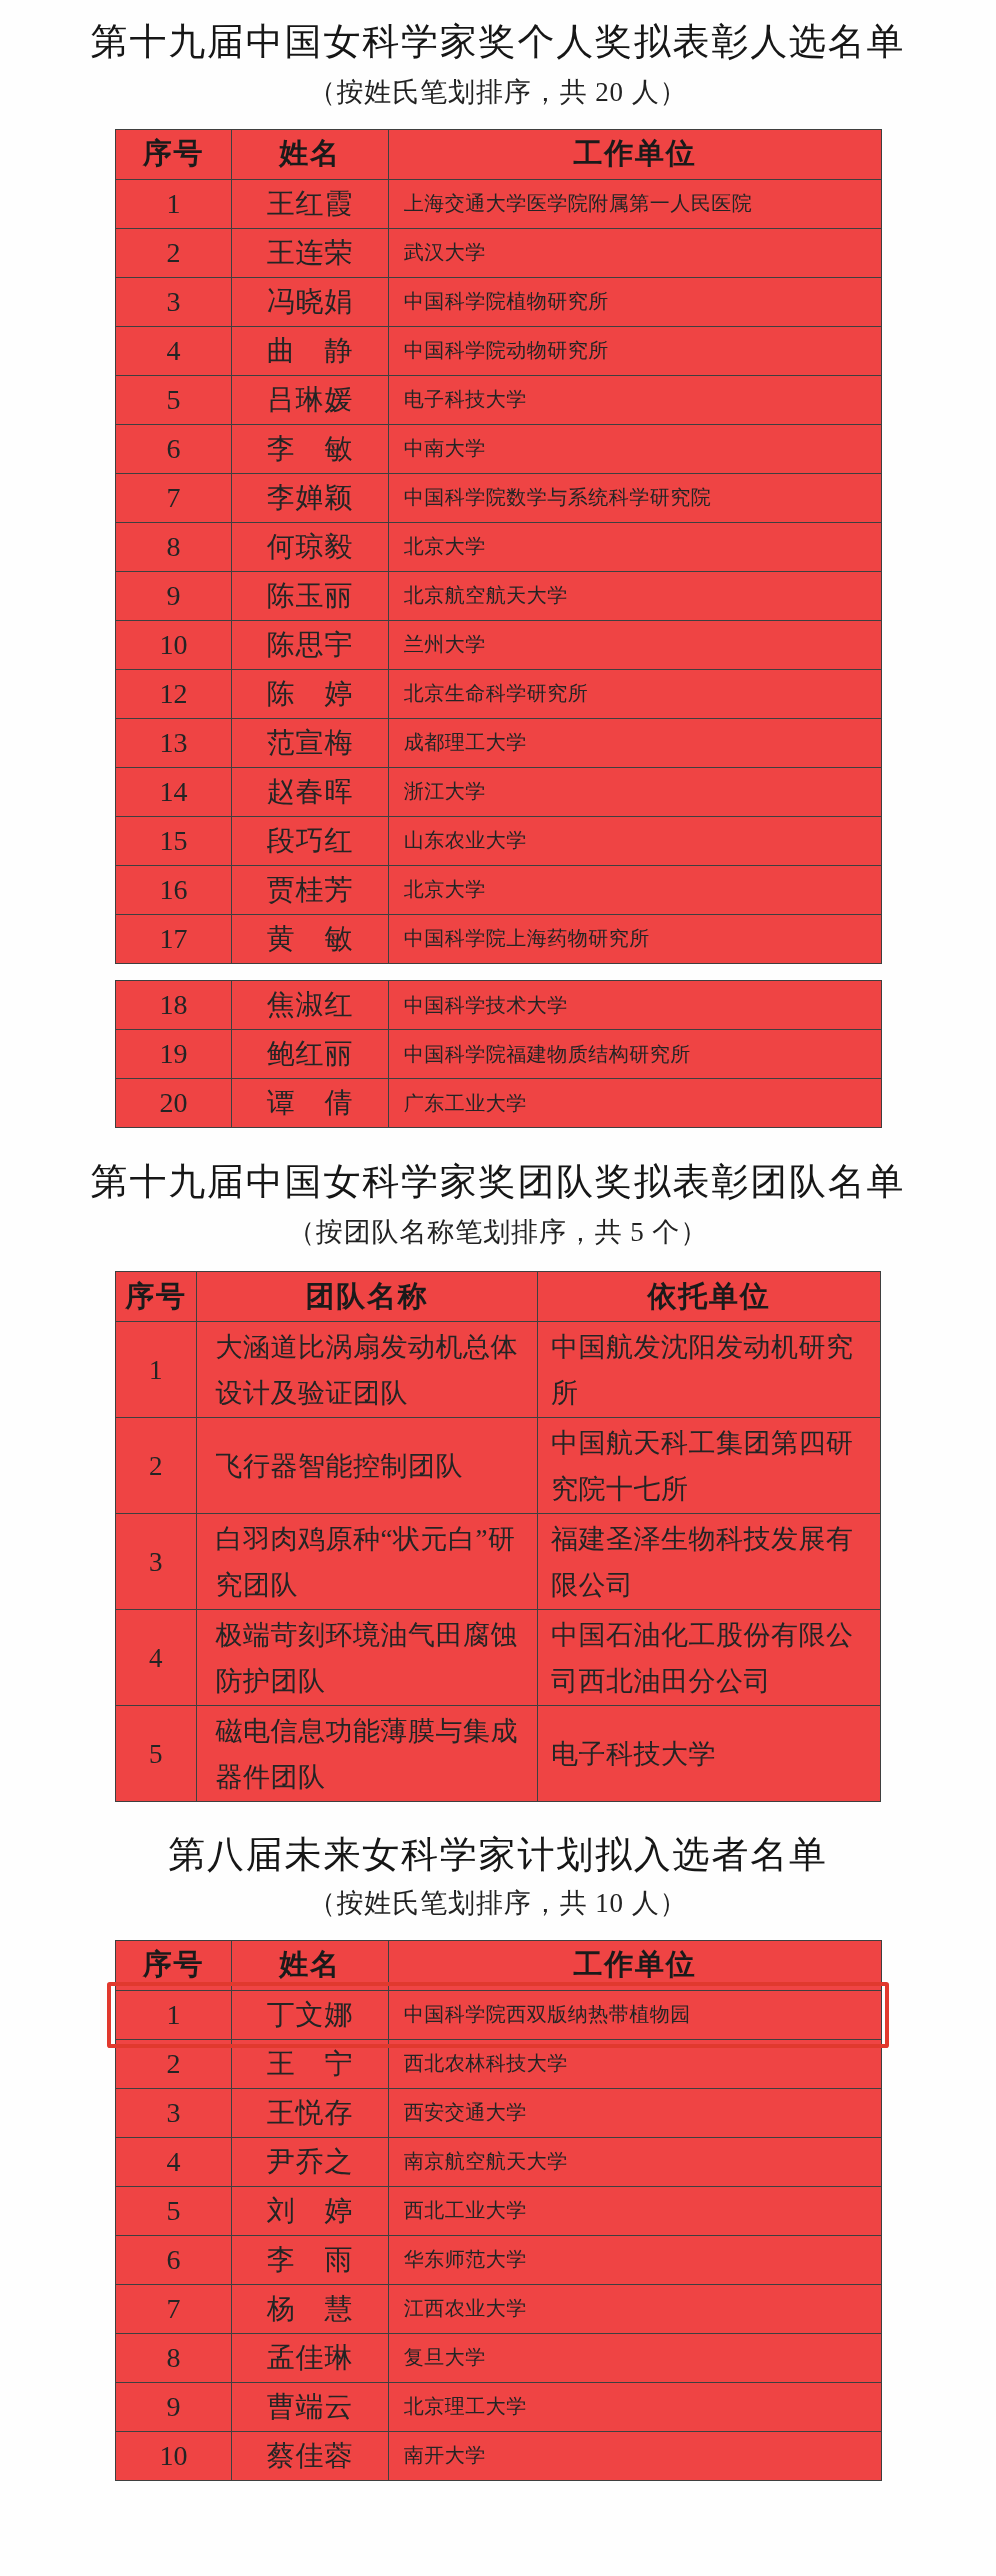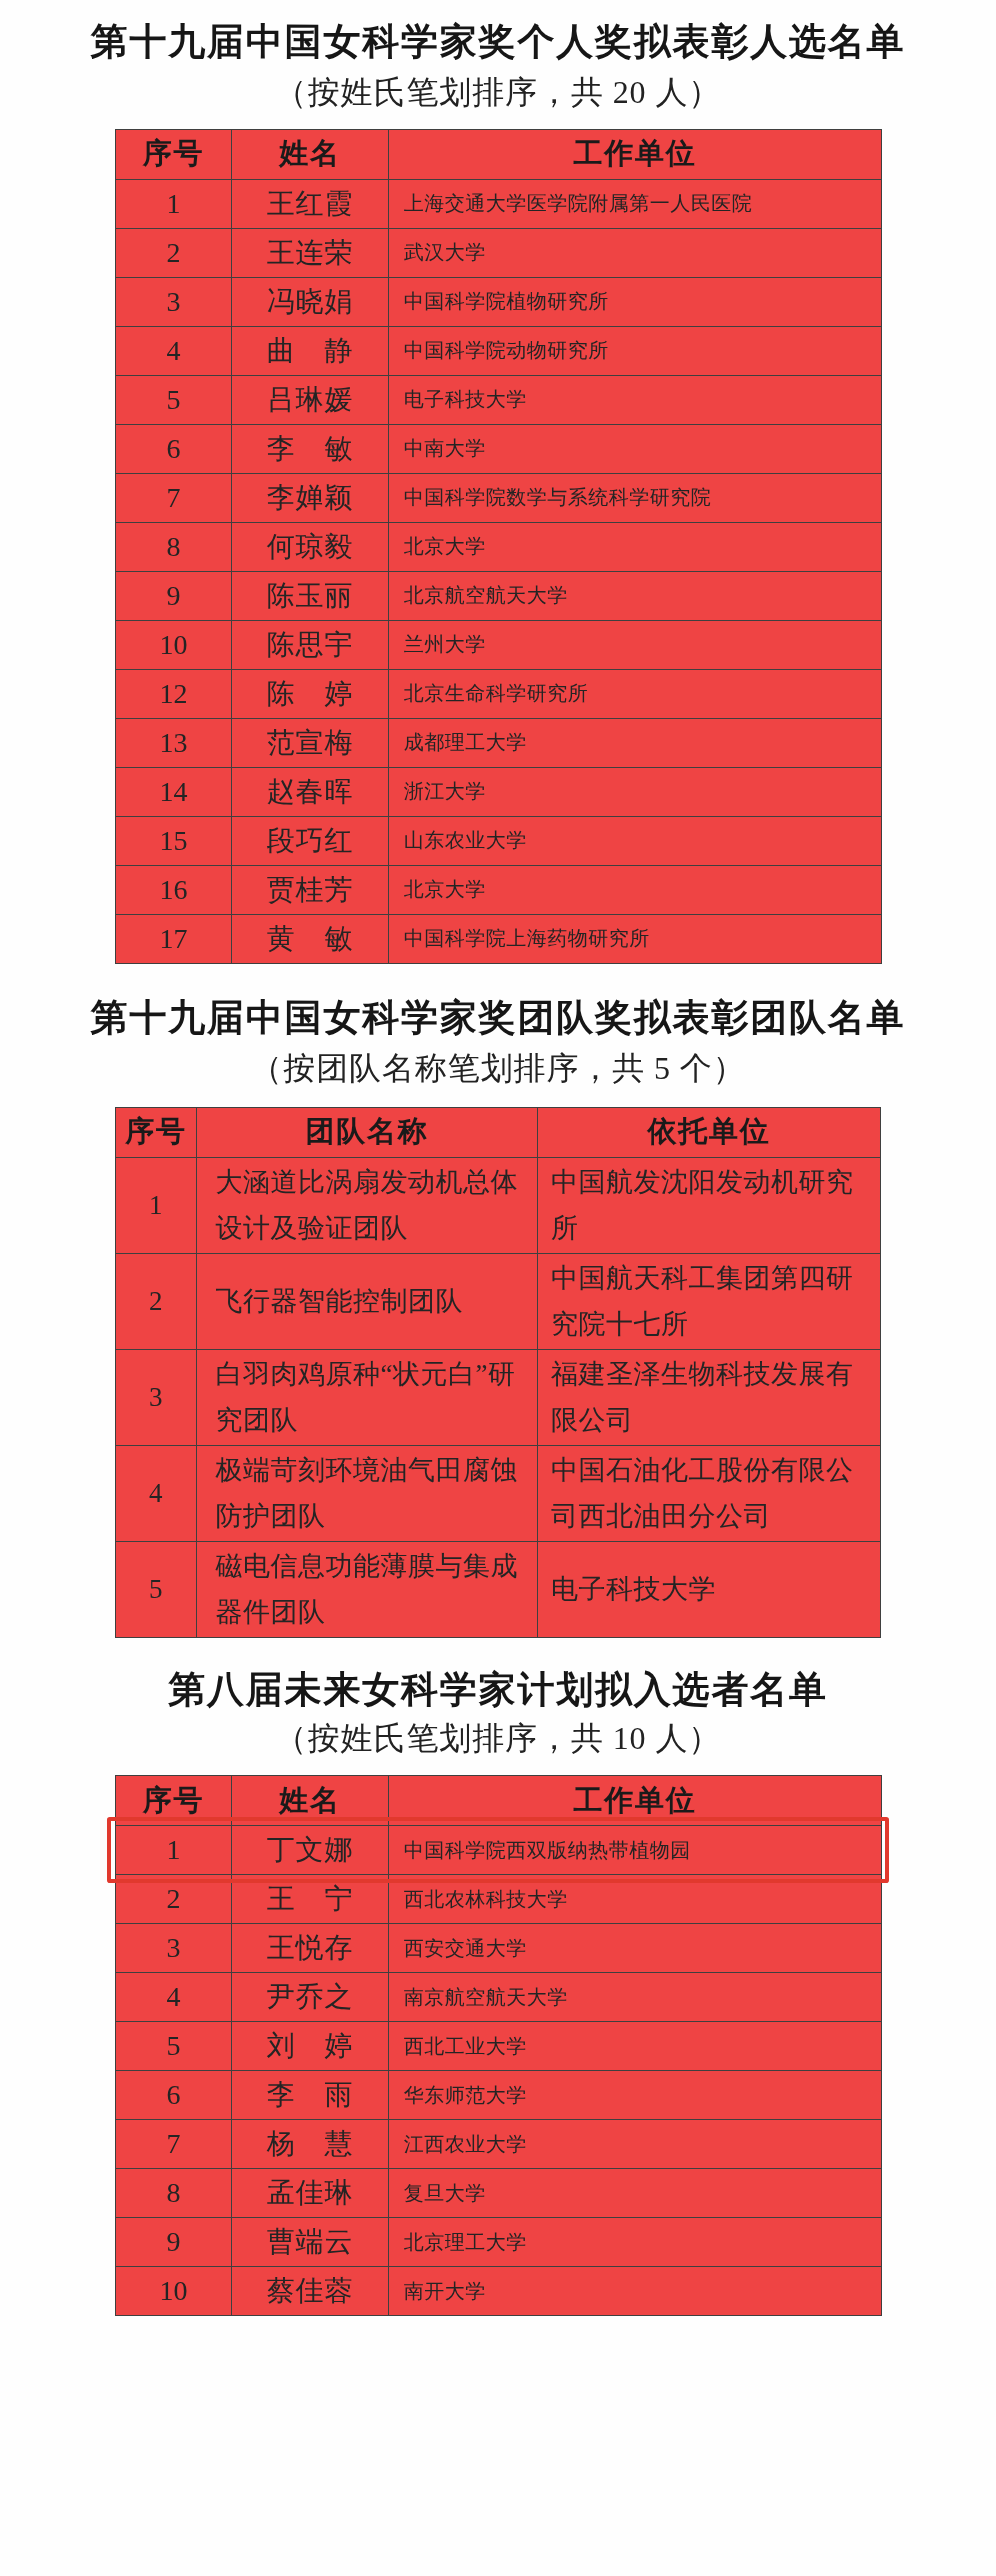--- a/index.html
+++ b/index.html
@@ -18,28 +18,28 @@
   .page {
     width: 996px;
     height: 2576px;
     background: #fefefe;
     box-sizing: border-box;
     padding-top: 18.5px;
   }
   .section { text-align: center; }
   .section-title {
     font-size: 37px;
-    font-weight: bold;
+    font-weight: normal;
     letter-spacing: 1.8px;
     line-height: 46px;
     margin: 0;
     color: #161616;
   }
   .section-subtitle {
-    font-size: 32px;
+    font-size: 27px;
     line-height: 33px;
     margin: 11px 0 0 0;
     letter-spacing: 0.9px;
     color: #222222;
   }
   .table-wrap {
     position: relative;
     width: 766px;
     margin: 20px auto 0 auto;
     text-align: left;
@@ -202,20 +202,44 @@
               <td class="c1">贾桂芳</td>
               <td class="c2">北京大学</td>
             </tr>
             <tr>
               <td class="c0">17</td>
               <td class="c1">黄　敏</td>
               <td class="c2">中国科学院上海药物研究所</td>
             </tr>
           </tbody>
         </table>
+        <table class="doc-table roster-table">
+          <colgroup>
+            <col style="width: 116px;">
+            <col style="width: 157px;">
+            <col style="width: 493px;">
+          </colgroup>
+          <tbody>
+            <tr>
+              <td class="c0">18</td>
+              <td class="c1">焦淑红</td>
+              <td class="c2">中国科学技术大学</td>
+            </tr>
+            <tr>
+              <td class="c0">19</td>
+              <td class="c1">鲍红丽</td>
+              <td class="c2">中国科学院福建物质结构研究所</td>
+            </tr>
+            <tr>
+              <td class="c0">20</td>
+              <td class="c1">谭　倩</td>
+              <td class="c2">广东工业大学</td>
+            </tr>
+          </tbody>
+        </table>
       </div>
   </div>
 
   <div class="section" id="section-team">
     <h1 class="section-title">第十九届中国女科学家奖团队奖拟表彰团队名单</h1>
     <p class="section-subtitle">（按团队名称笔划排序，共 5 个）</p>
     <div class="table-wrap">
         <table class="doc-table team-table">
           <colgroup>
             <col style="width: 81px;">

